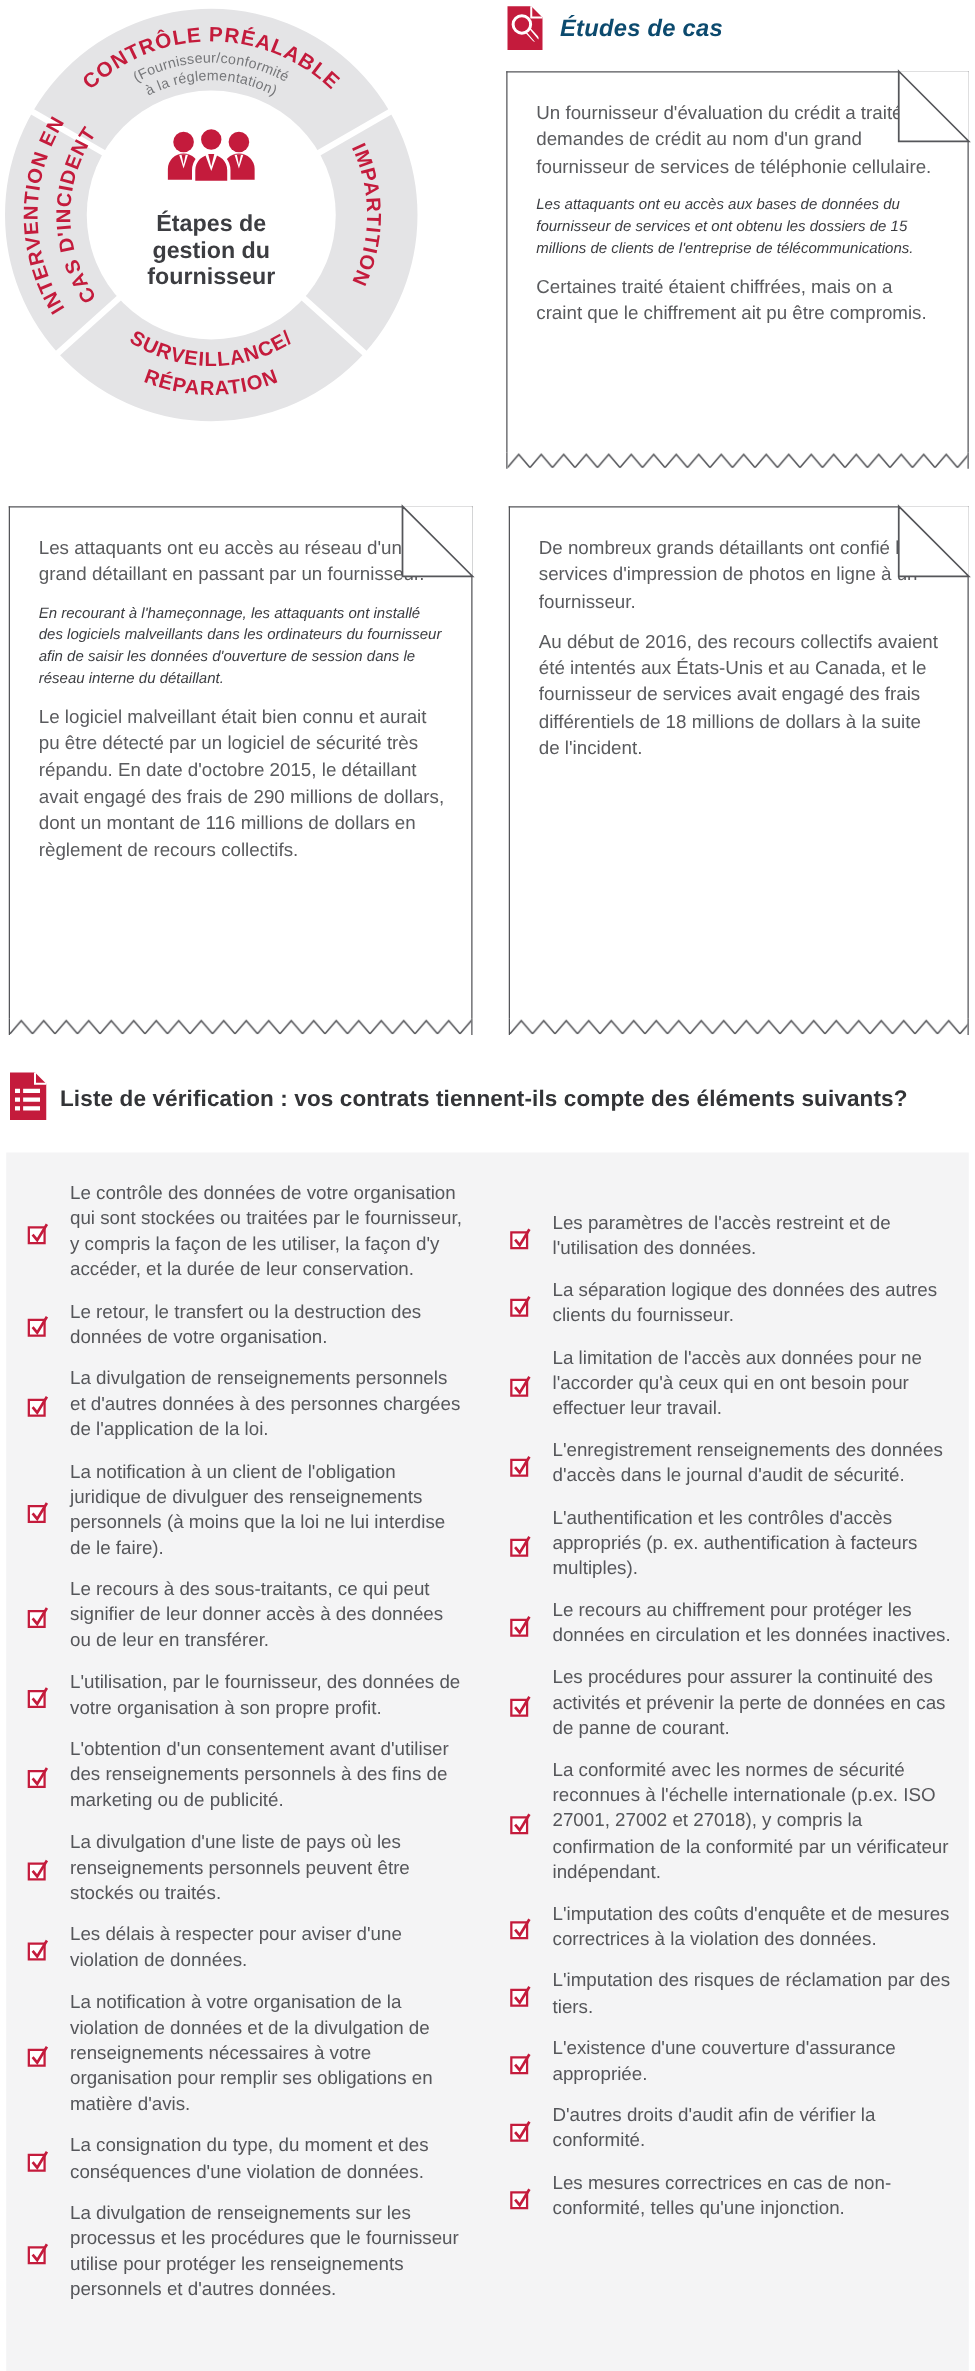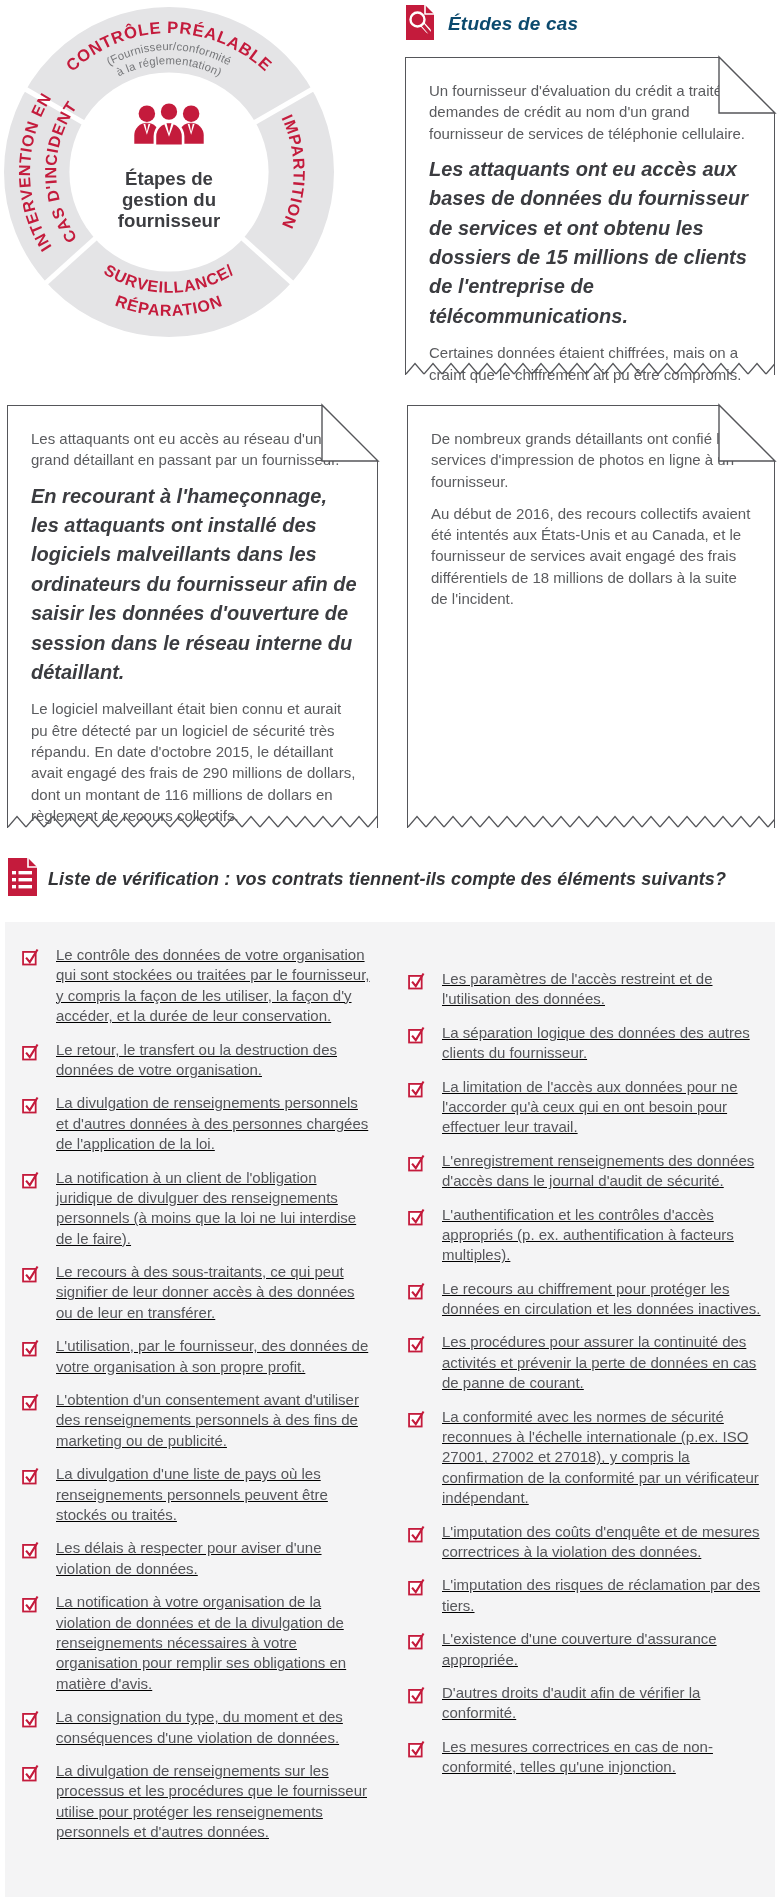--- a/index.html
+++ b/index.html
@@ -9,40 +9,40 @@
   
   .wheel-wrap{position:absolute;left:3px;top:6px;width:332px;height:332px;}
   .wheel-wrap svg{display:block;}
 
   
   .cs-header{position:absolute;left:405px;top:4px;width:370px;height:40px;}
   .cs-header .icon{position:absolute;left:0;top:0;}
   .cs-title{position:absolute;left:43px;top:9px;font-size:19px;font-weight:bold;color:#0c4a6e;letter-spacing:.2px;font-style:italic;}
   .cl-header{position:absolute;left:7px;top:857px;width:770px;height:44px;}
   .cl-header .icon{position:absolute;left:0;top:0;}
-  .cl-title{position:absolute;left:41px;top:12px;font-size:18px;font-weight:bold;color:#333437;letter-spacing:.1px;font-style:italic;}
+  .cl-title{position:absolute;left:41px;top:12px;font-size:18px;font-weight:bold;color:#333437;letter-spacing:.1px;}
 
   
   .note-card{position:absolute;background:#fff;border:1.4px solid #55565a;border-bottom:none;box-sizing:border-box;}
   .note-card .content{padding:22px 20px 0 23px;}
   .note-card p{margin:0 0 11px;font-size:15px;line-height:1.42;color:#5a5b5e;}
-  .note-card p.em{font-style:italic;font-weight:bold;font-size:20px;color:#3b3c40;line-height:1.47;}
+  .note-card p.em{font-style:italic;font-weight:normal;font-size:12px;color:#3b3c40;line-height:1.47;}
   .dogear{position:absolute;top:-1.4px;right:-1.4px;width:56px;height:56px;overflow:visible;}
   .zigzag{position:absolute;left:-1.4px;right:-1.4px;top:100%;height:13px;box-sizing:border-box;border-left:1.4px solid #55565a;border-right:1.4px solid #55565a;}
   .zigzag svg{display:block;}
   #card1{left:405px;top:57px;width:370px;height:305px;}
   #card2{left:7px;top:405px;width:371px;height:410px;}
   #card3{left:407px;top:405px;width:368px;height:410px;}
 
   
   .panel{position:absolute;left:5px;right:5px;top:922px;height:975px;background:#f4f4f5;}
   .col{position:absolute;top:23px;}
   .col-left{left:17px;width:352px;}
   .col-right{left:403px;width:354px;margin-top:24px;}
-  .chk-item{display:flex;align-items:flex-start;margin-bottom:13px;text-decoration:underline;}
+  .chk-item{display:flex;align-items:center;margin-bottom:13px;}
   .chk-box{flex:0 0 18px;width:18px;height:20px;margin-right:16px;margin-top:1px;}
   .chk-box svg{overflow:visible;display:block;}
   .chk-text{flex:1;font-size:15px;line-height:1.36;color:#55565a;}
 </style>
 </head>
 <body>
 
 <svg width="0" height="0" style="position:absolute" aria-hidden="true">
   <defs>
     <pattern id="zz" width="18" height="13" patternUnits="userSpaceOnUse">
@@ -138,21 +138,21 @@
       <line x1="17.5" y1="20.5" x2="26.8" y2="31.5" stroke="#c41b3c" stroke-width="3.2" stroke-linecap="round"></line>
       <circle cx="12.5" cy="15.5" r="7" fill="#c41b3c" stroke="#ffffff" stroke-width="2.4"></circle>
     </svg>
     <div class="cs-title">Études de cas</div>
   </div>
 
   <div id="card1" class="note-card">
     <div class="content">
       <p>Un fournisseur d'évaluation du crédit a traité les demandes de crédit au nom d'un grand fournisseur de services de téléphonie cellulaire.</p>
       <p class="em">Les attaquants ont eu accès aux bases de données du fournisseur de services et ont obtenu les dossiers de 15 millions de clients de l'entreprise de télécommunications.</p>
-      <p>Certaines données étaient chiffrées, mais on a craint que le chiffrement ait pu être compromis.</p>
+      <p>Certaines traité étaient chiffrées, mais on a craint que le chiffrement ait pu être compromis.</p>
     </div>
     <svg class="dogear" viewBox="0 0 56 56">
       <polygon points="0,0 56,0 56,56" fill="#ffffff"></polygon>
       <polygon points="0,0 0,56 56,56" fill="#ffffff" stroke="#55565a" stroke-width="1.4"></polygon>
     </svg>
     <div class="zigzag">
         <svg width="100%" height="13">
           <rect width="100%" height="13" fill="url(#zz)"></rect>
         </svg>
       </div>

